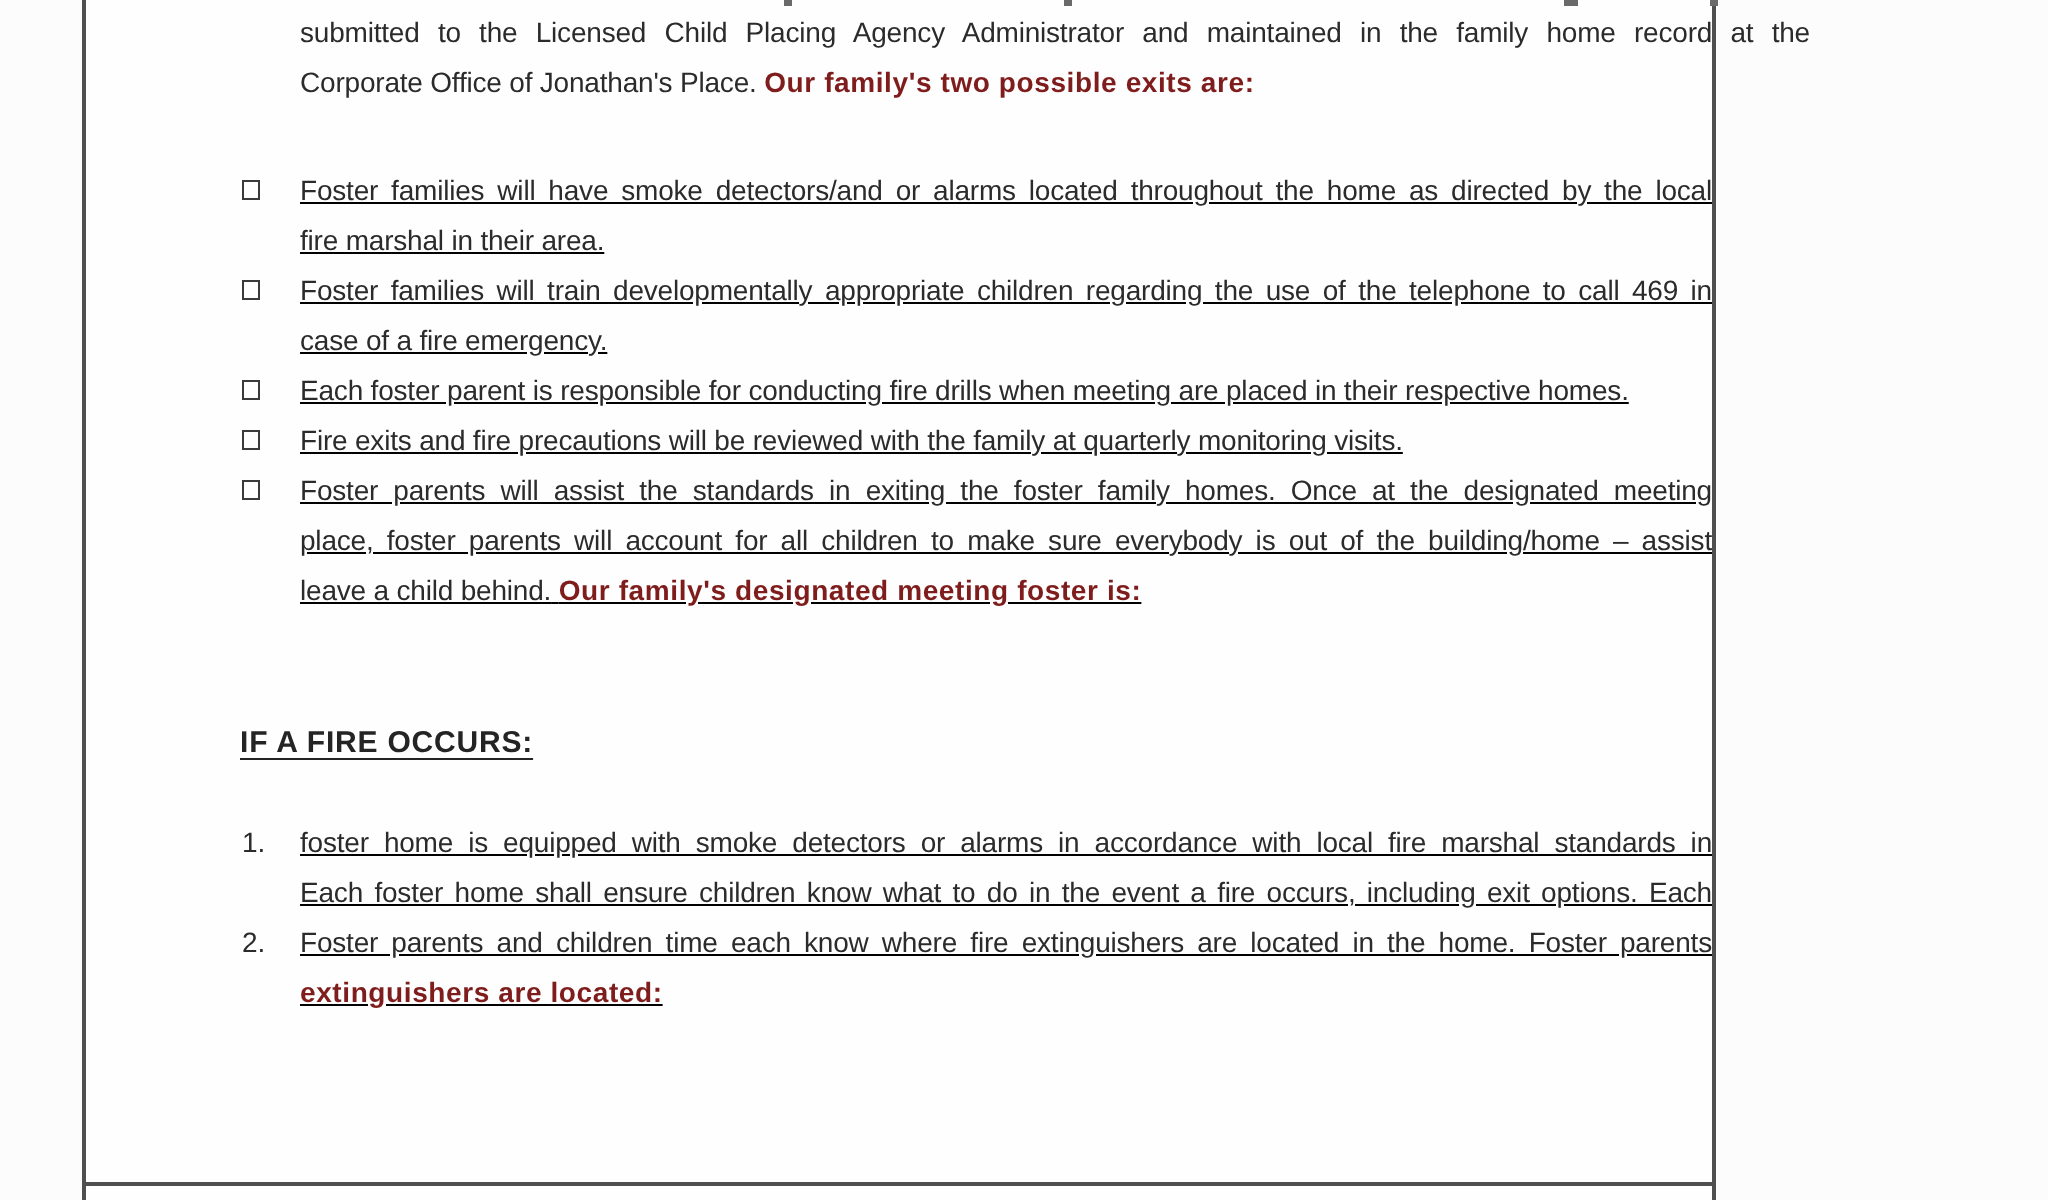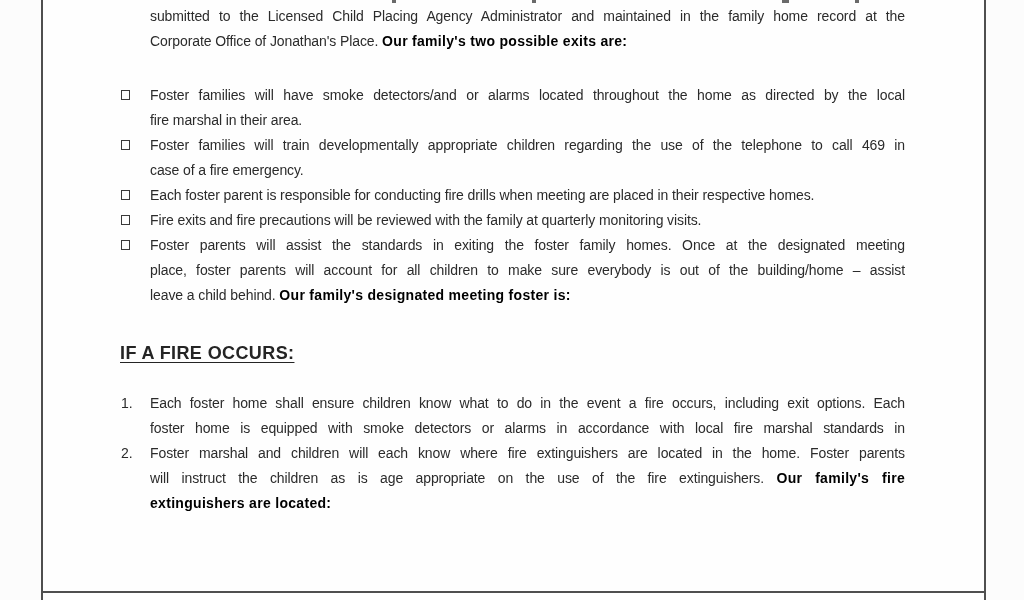--- a/index.html
+++ b/index.html
@@ -8,21 +8,21 @@
     background: #fcfcfc;
     width: 1024px;
     height: 600px;
     overflow: hidden;
     font-family: "Liberation Sans", sans-serif;
   }
   .page {
     position: absolute;
     left: 41px;
     top: 0;
-    width: 945px;
+    width: 817px;
     height: 600px;
     box-sizing: border-box;
     border-left: 2px solid #4f4f4f;
     border-right: 2px solid #4f4f4f;
     background: #fefefe;
   }
   .bottom-rule {
     position: absolute;
     left: 0;
     right: 0;
@@ -42,21 +42,21 @@
     height: 25px;
     line-height: 25px;
     overflow: hidden;
     font-size: 14px;
     letter-spacing: -0.1px;
     color: #2b2b2b;
   }
   .jl { text-align: justify; text-align-last: justify; }
   .ll { text-align: left; }
   .red {
-    color: #000000;
+    color: #7f1d1d;
     font-weight: bold;
     letter-spacing: 0.3px;
   }
   .intro {
     margin: 4px 0 0 107px;
     width: 755px;
   }
   .list-block { margin-top: 29px; }
   .row { display: flex; padding-left: 78px; }
   .marker {
@@ -67,26 +67,26 @@
     color: #2b2b2b;
   }
   .sq {
     display: inline-block;
     width: 9px;
     height: 10px;
     box-sizing: border-box;
     border: 1.5px solid #3a3a3a;
     margin-top: 7px;
   }
-  .lines { width: 755px; }
+  .lines { width: 755px; text-decoration: underline; }
   .heading {
-    margin: 33px 0 0 77px;
+    margin: 51px 0 0 77px;
     height: 25px;
     line-height: 25px;
-    font-size: 18px;
+    font-size: 15px;
     font-weight: bold;
     color: #242424;
     letter-spacing: 0.4px;
     text-decoration: underline;
     text-underline-offset: 3px;
   }
   .numbered-block { margin-top: 25px; }
 </style>
 </head>
 <body>
@@ -153,33 +153,29 @@
 
   </div>
 
   <div class="heading">IF A FIRE OCCURS:</div>
 
   <div class="numbered-block">
 
     <div class="row">
       <div class="marker">1.</div>
       <div class="lines">
+        <div class="line jl">foster home is equipped with smoke detectors or alarms in accordance with local fire marshal standards in</div>
         <div class="line jl">Each foster home shall ensure children know what to do in the event a fire occurs, including exit options. Each</div>
-        <div class="line jl">foster home is equipped with smoke detectors or alarms in accordance with local fire marshal standards in</div>
       </div>
     </div>
 
     <div class="row">
       <div class="marker">2.</div>
       <div class="lines">
-        <div class="line jl">Foster marshal and children will each know where fire extinguishers are located in the home. Foster parents</div>
-        <div class="line jl">
-          <span>will instruct the children as is age appropriate on the use of the fire extinguishers.</span>
-          <span class="red">Our family's fire</span>
-        </div>
+        <div class="line jl">Foster parents and children time each know where fire extinguishers are located in the home. Foster parents</div>
         <div class="line ll">
           <span class="red">extinguishers are located:</span>
         </div>
       </div>
     </div>
 
   </div>
 
   <div class="bottom-rule"></div>
 </div>

